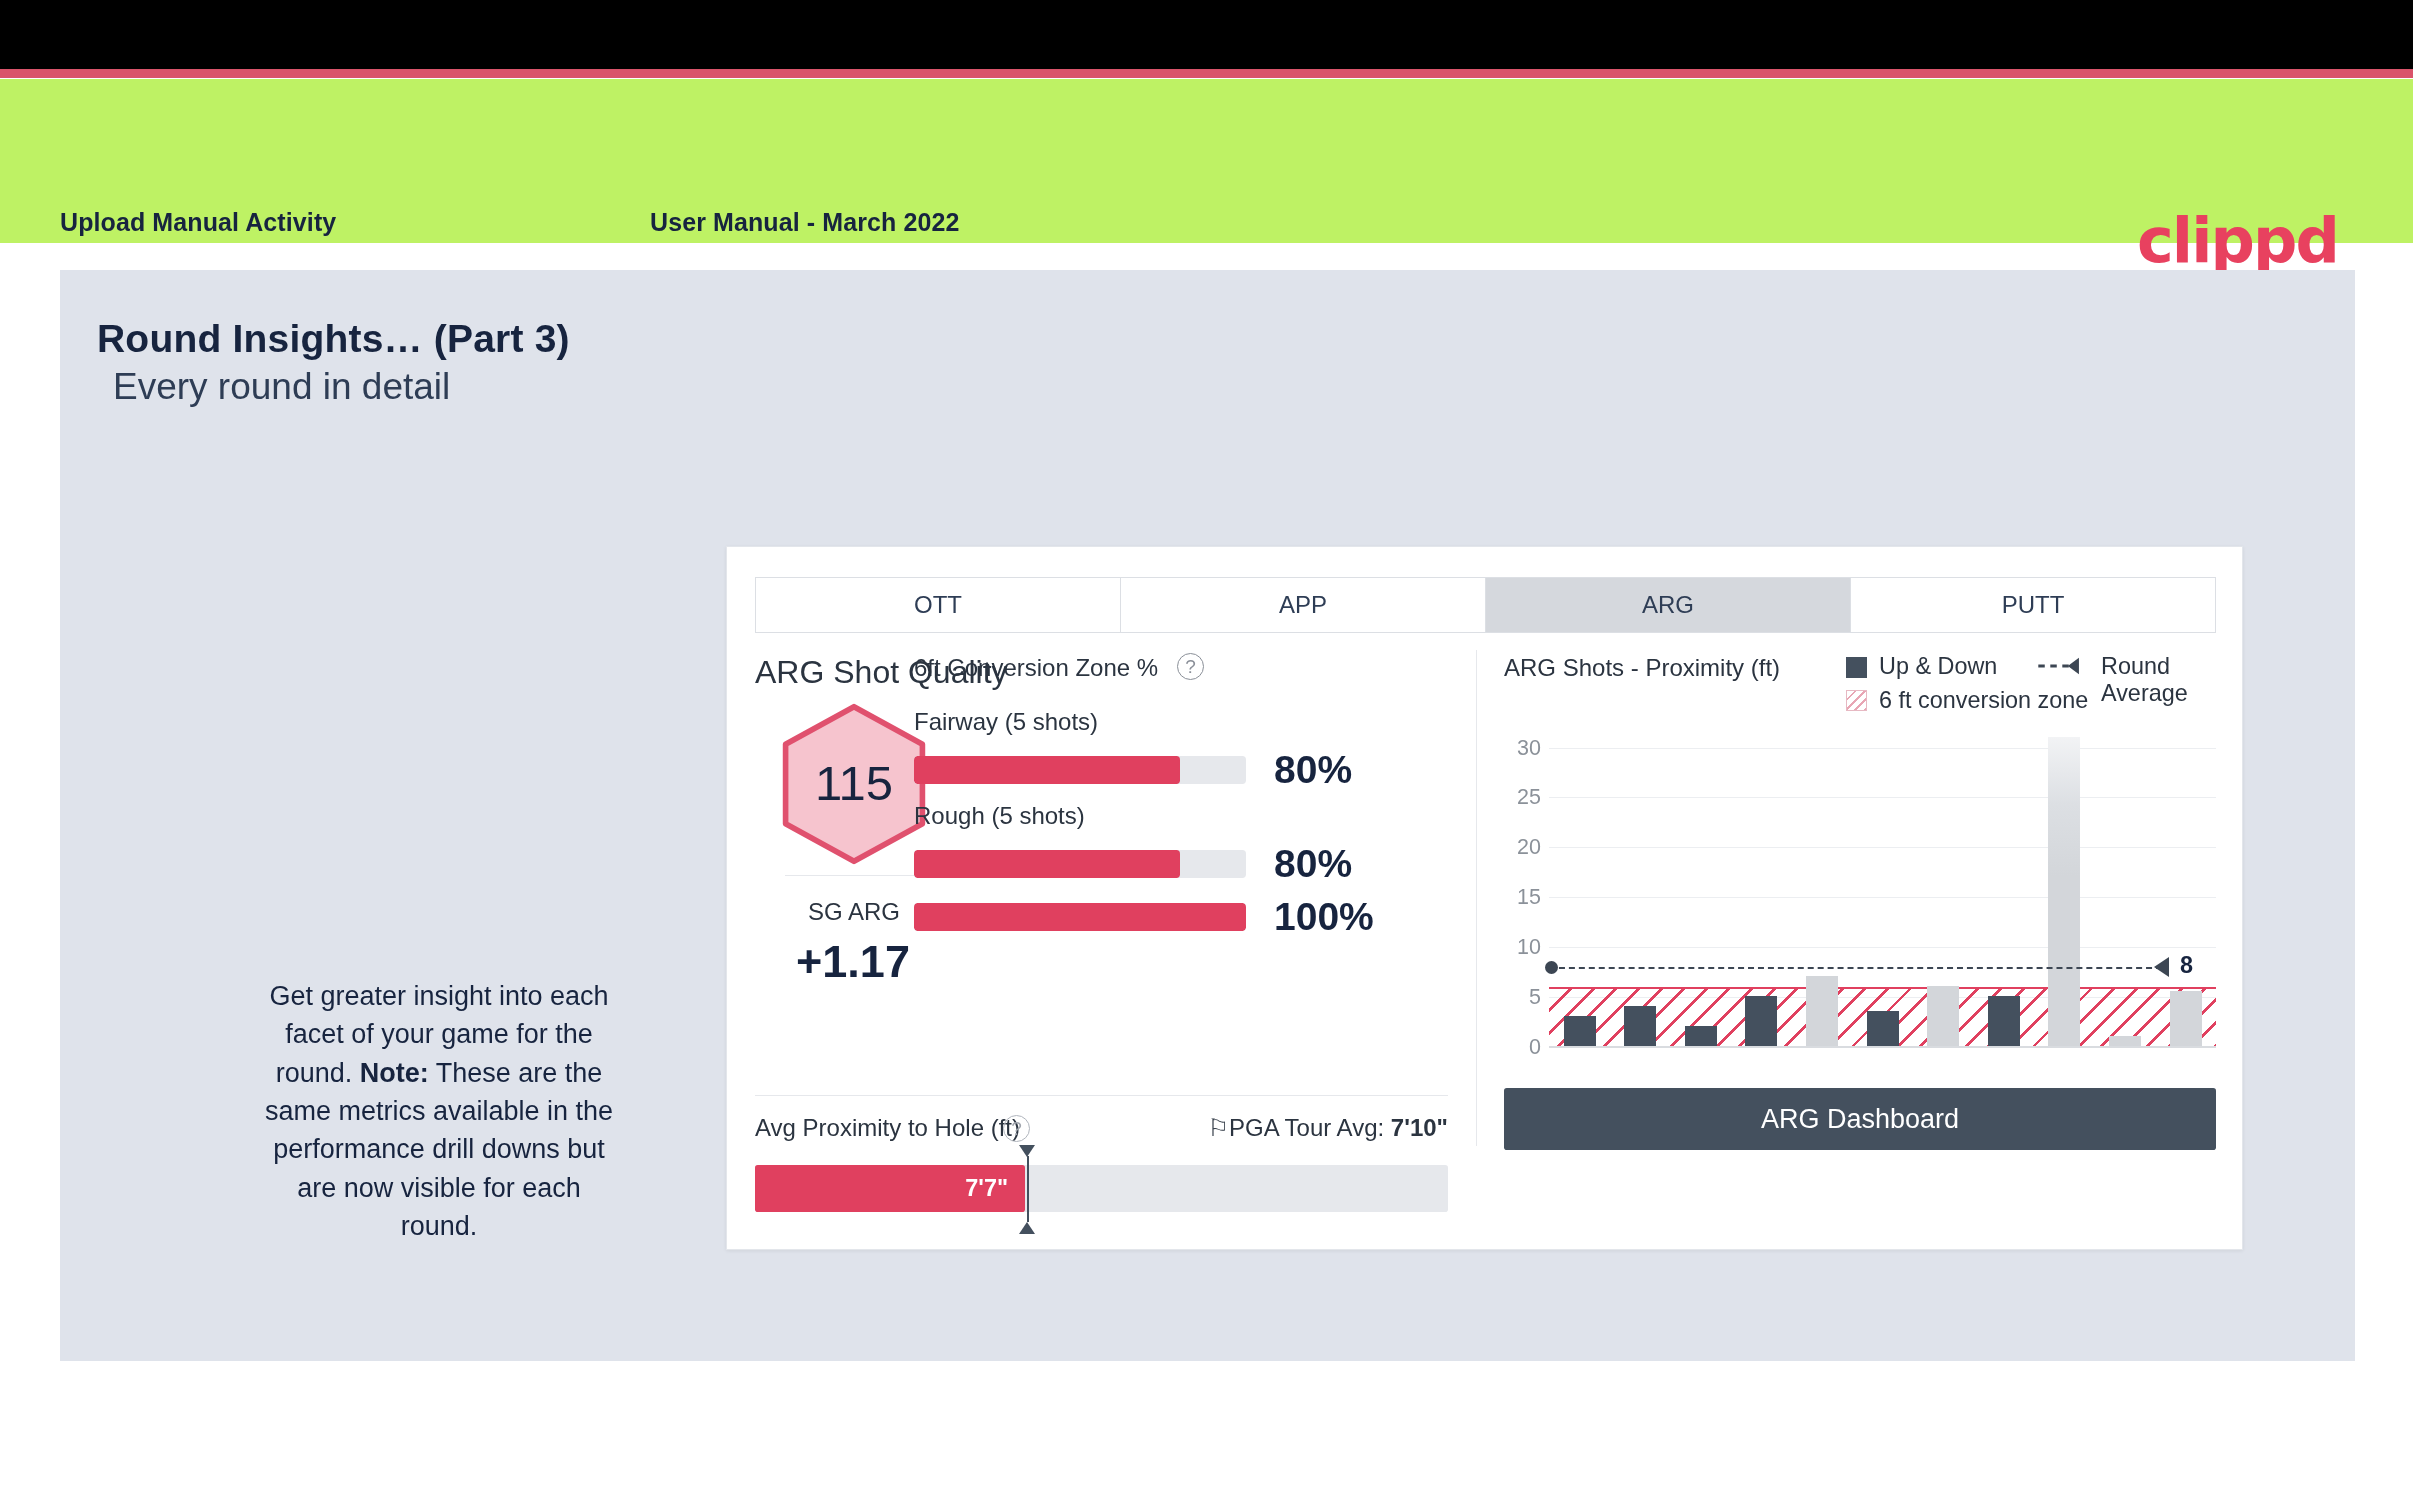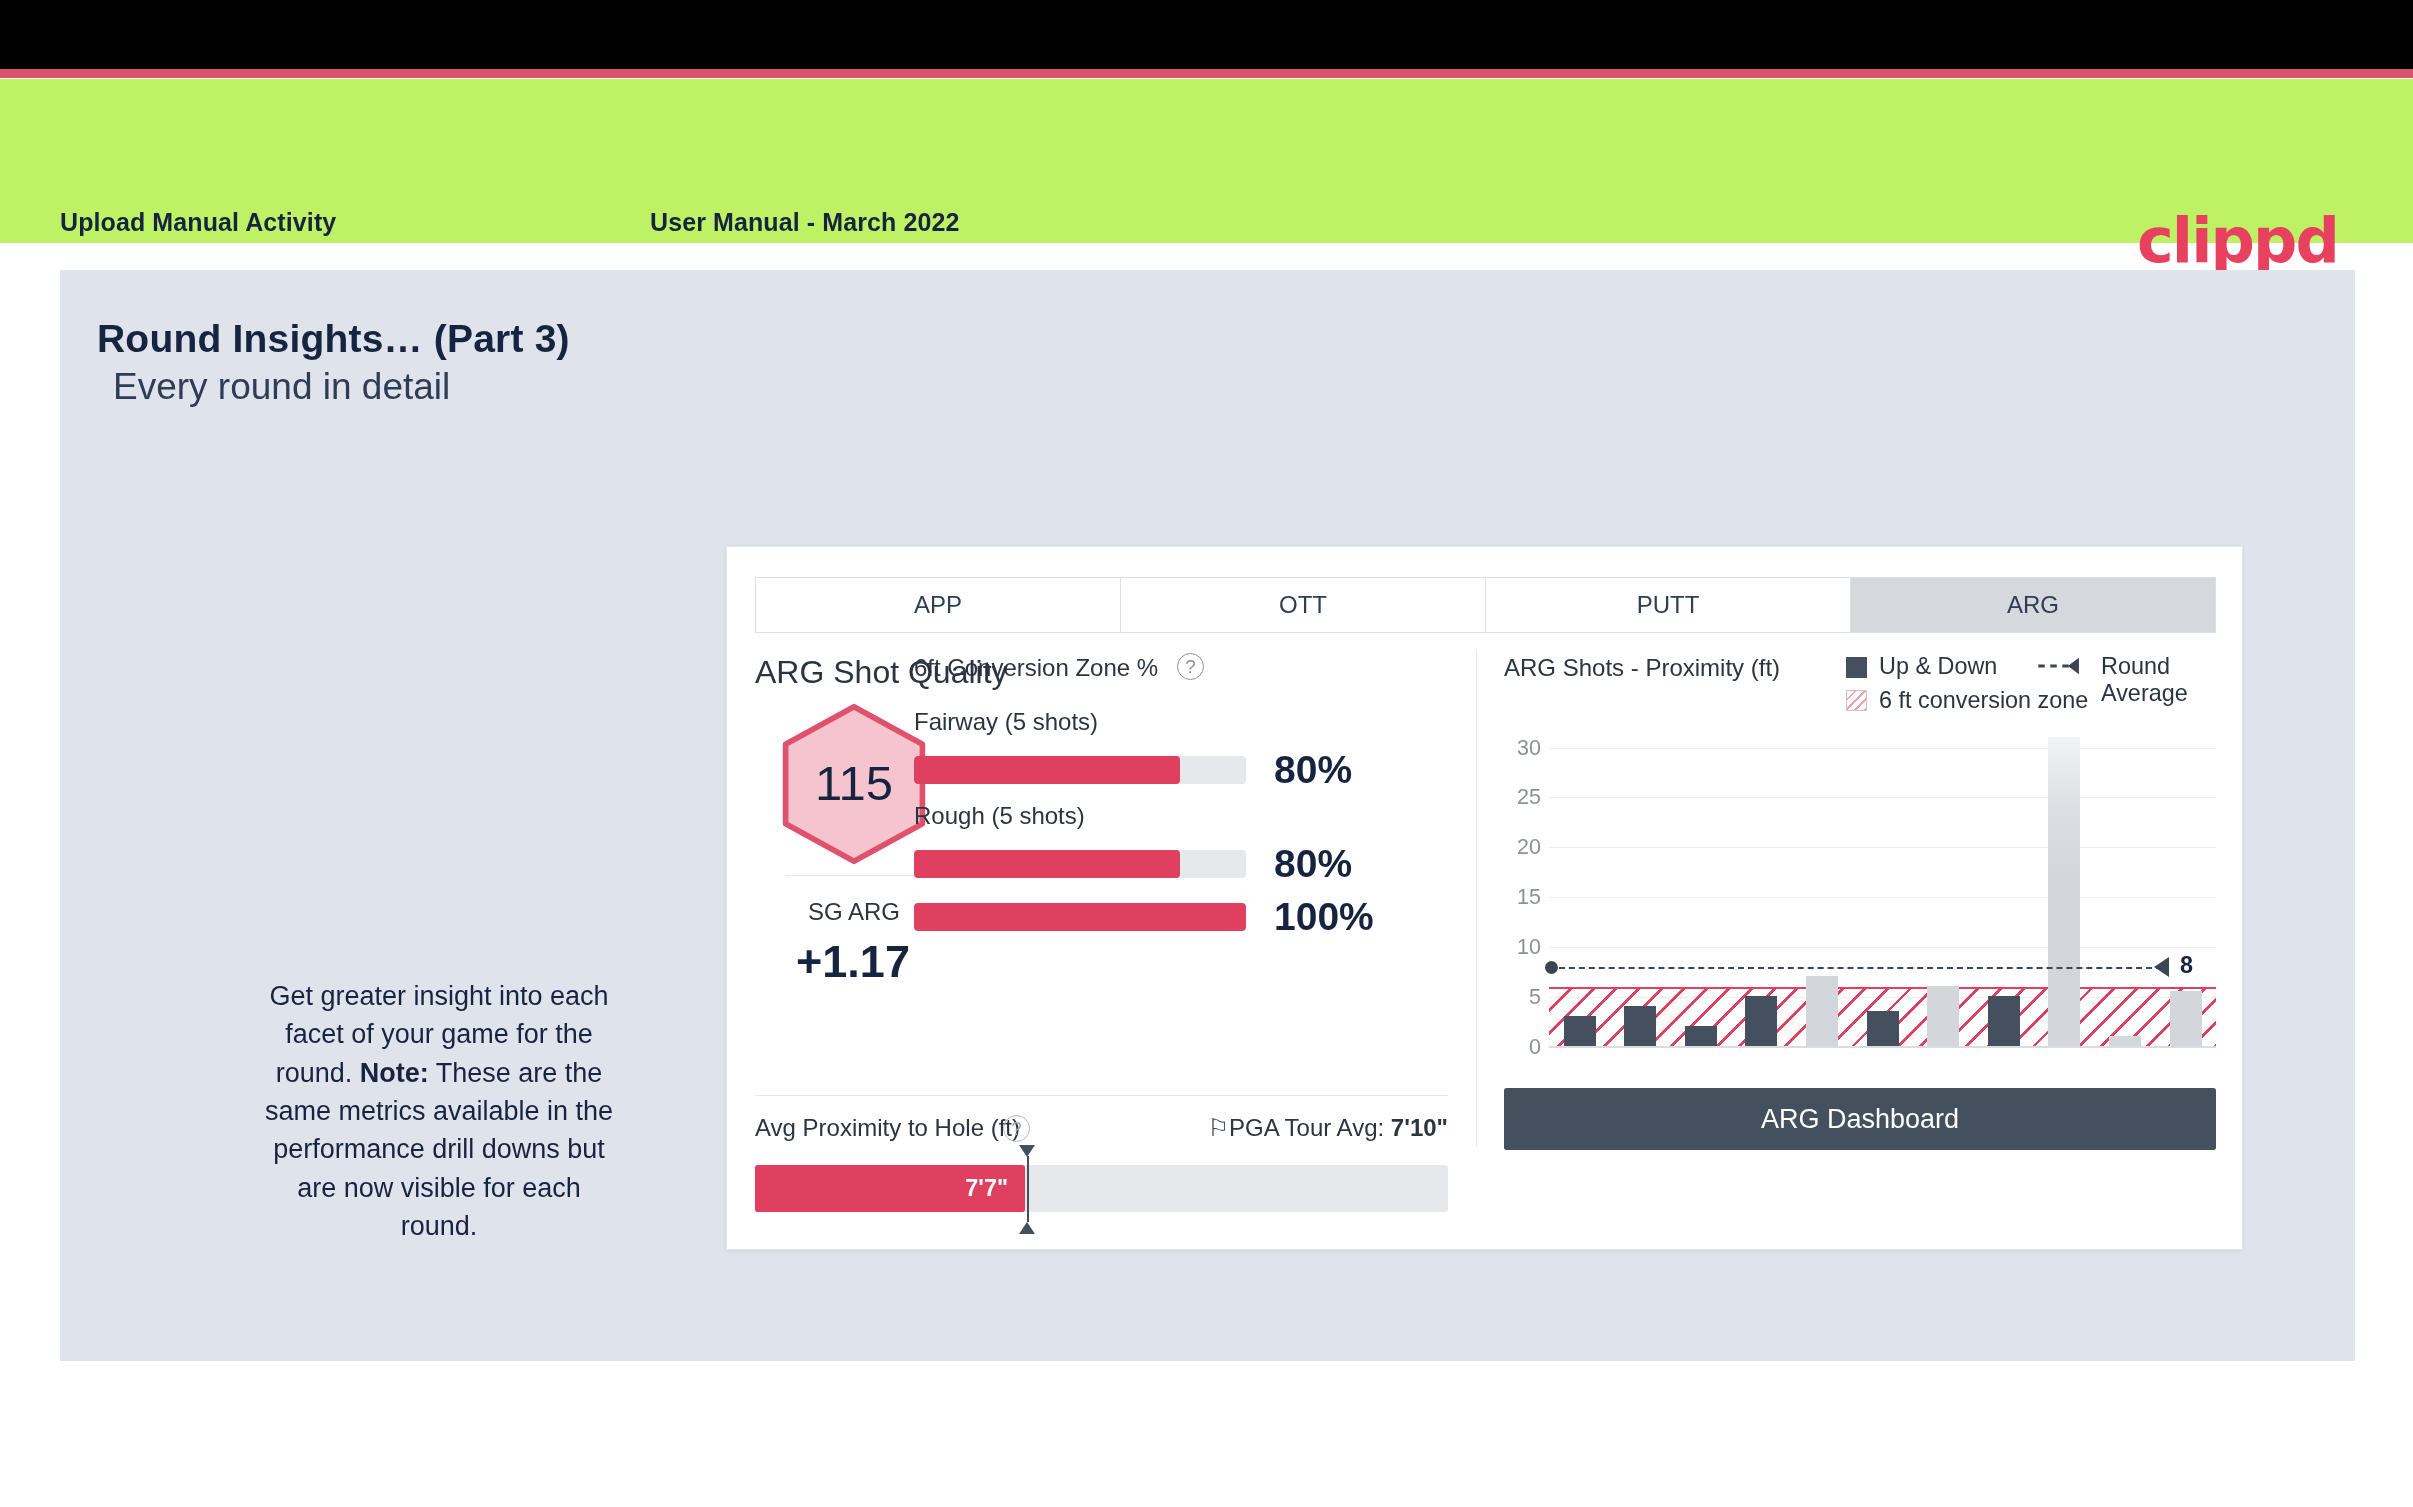--- a/index.html
+++ b/index.html
@@ -149,24 +149,24 @@
 
     <div class="leftcopy">
       <span>Get greater insight into each facet of your game for the round. </span><b>Note:</b><span> These are the same metrics available in the performance drill downs but are now visible for each round.</span>
     </div>
 
   </div>
 
   <div class="widget">
 
     <div class="tabs">
+      <div class="tab">OTT</div>
       <div class="tab">APP</div>
-      <div class="tab">OTT</div>
+      <div class="tab active">ARG</div>
       <div class="tab">PUTT</div>
-      <div class="tab active">ARG</div>
     </div>
 
     <div class="divider-v"></div>
     <div class="divider-h"></div>
 
     <div class="lbl-argsq">ARG Shot Quality</div>
     <div class="lbl-conv">6ft Conversion Zone %</div>
     <div class="q-icon">?</div>
 
     <div class="hex">

